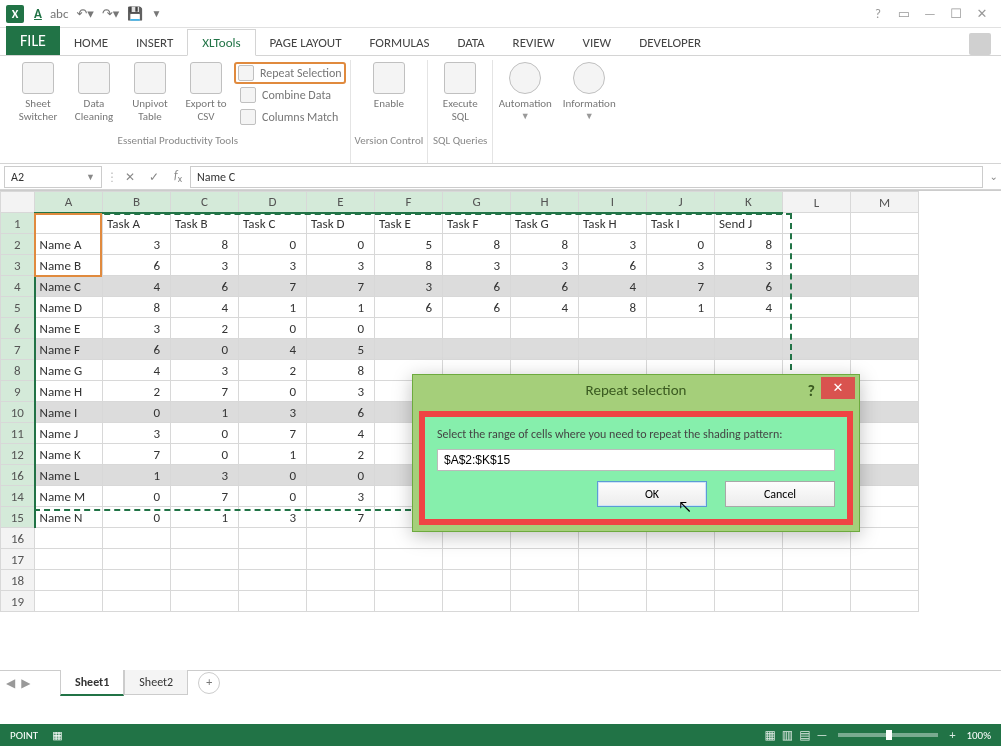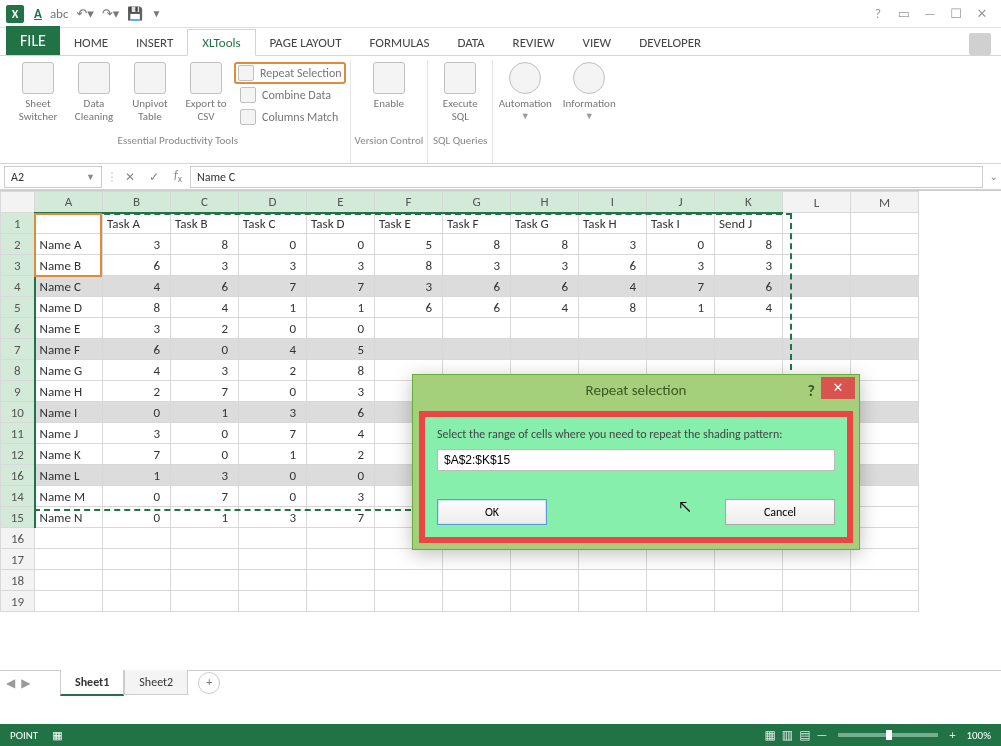--- a/index.html
+++ b/index.html
@@ -75,21 +75,21 @@
 
 
 .dialog { position: absolute; left: 412px; top: 374px; width: 448px; background: #8bc34a; background: #9fcf6b; border: 1px solid #6daa3e; box-shadow: 0 4px 18px rgba(0,0,0,.25); }
 .dialog { background: #a5cf7a; }
 .dialog .titlebar { height: 30px; display: flex; align-items: center; justify-content: center; position: relative; color: #3a5a20; font-size: 15px; background: #a5cf7a; }
 .dialog .titlebar .help { position: absolute; right: 44px; color: #3a5a20; font-weight: bold; font-size: 16px; }
 .dialog .titlebar .close { position: absolute; right: 4px; top: 2px; width: 34px; height: 22px; background: #d9534f; color: #fff; text-align: center; line-height: 22px; font-size: 13px; }
 .dialog .body { background: #86efac; margin: 6px; padding: 10px 12px 12px 12px; border: 6px solid #ef4444; }
 .dialog .prompt { font-size: 12px; color: #444; margin-bottom: 8px; }
 .dialog input[type=text] { width: 100%; height: 22px; border: 1px solid #bbb; padding: 0 6px; font-size: 12px; font-family: "Segoe UI", Arial; }
-.dialog .btnrow { display: flex; justify-content: space-between; gap: 18px; margin-top: 28px; }
+.dialog .btnrow { display: flex; justify-content: flex-end; gap: 18px; margin-top: 10px; }
 .dialog .btn { width: 110px; height: 26px; border: 1px solid #a8a8a8; background: linear-gradient(#fdfdfd,#ececec); font-size: 12px; }
 .dialog .btn.primary { border: 1px solid #5c9bd5; box-shadow: 0 0 0 1px #cfe4f7 inset; }
 .cursor { position: absolute; left: 678px; top: 497px; font-size: 16px; color: #000; pointer-events: none; }
 </style>
 </head>
 <body>
 
 <div class="qat">
   <div class="excel-icon">X</div>
   <span class="item" style="text-decoration: underline; font-weight:bold; color:#217346;">A</span>

